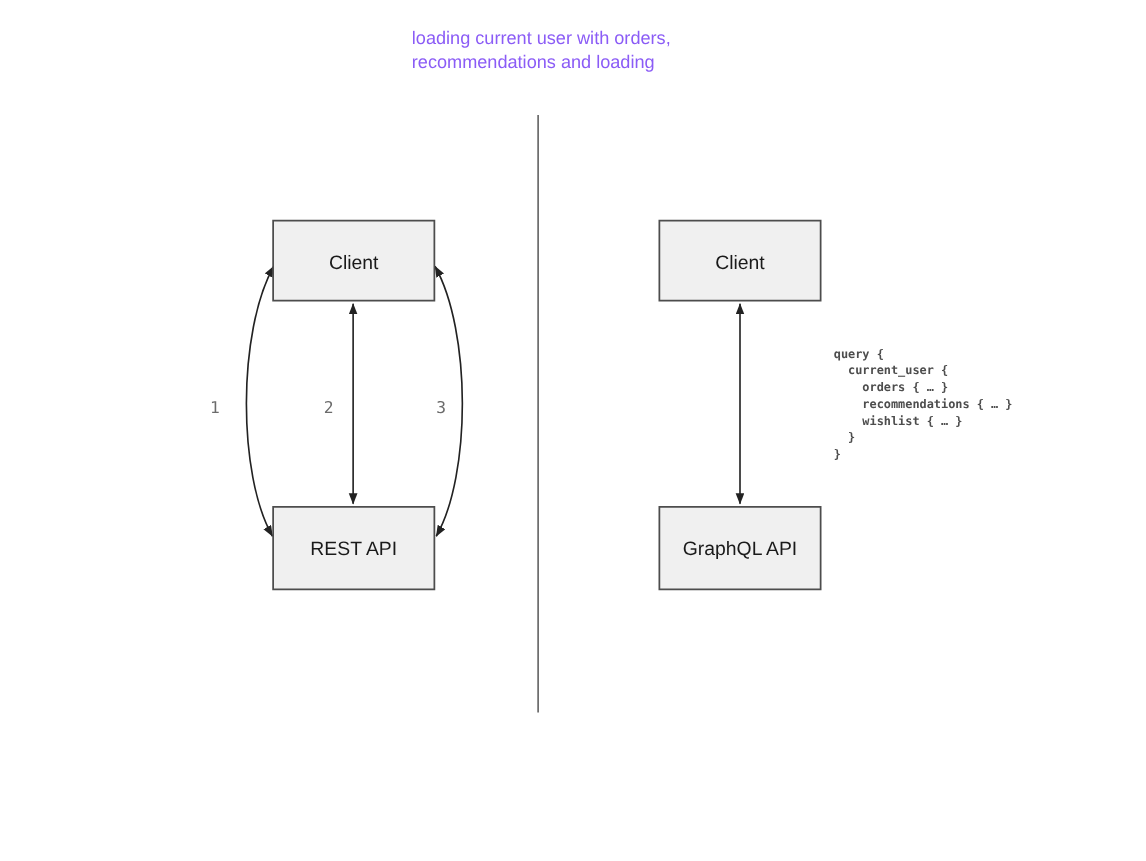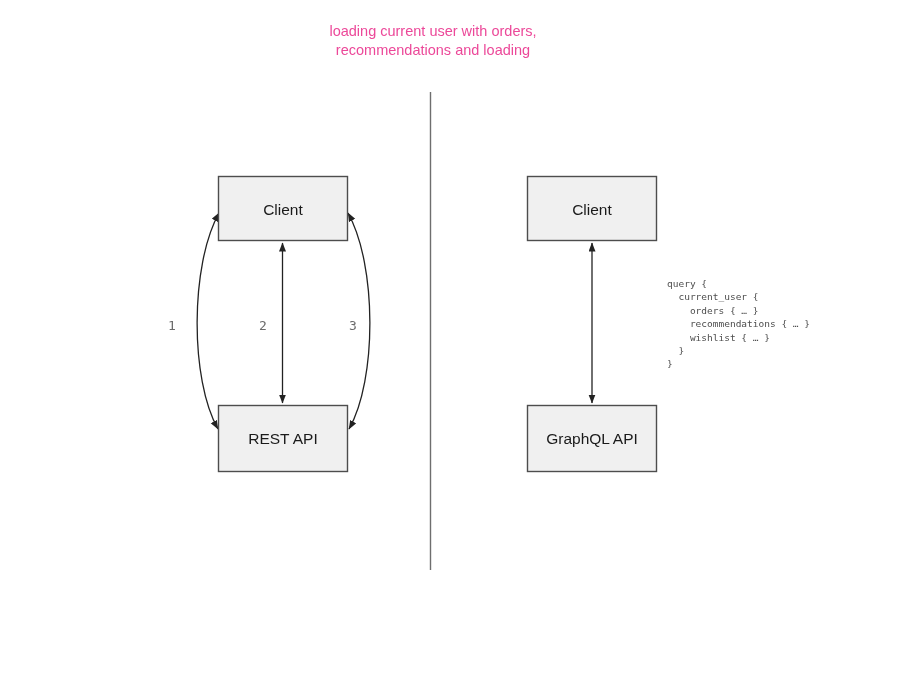--- a/index.html
+++ b/index.html
@@ -13,42 +13,42 @@
     height: 689px;
     background: #ffffff;
     overflow: hidden;
     font-family: "Liberation Sans", sans-serif;
   }
   .title {
     position: absolute;
     top: 22px;
     left: 433px;
     transform: translateX(-50%);
-    text-align: center;
     font-size: 14.5px;
     line-height: 19px;
-    color: #ec4899;
+    color: #8b5cf6;
     white-space: nowrap;
   }
   .code-block {
     position: absolute;
     font-family: "DejaVu Sans Mono", "Liberation Mono", monospace;
     font-size: 9.5px;
     color: #4d4d4d;
     white-space: pre;
   }
   .endpoints {
     left: 8px;
     top: 177px;
     line-height: 13px;
   }
   .query {
     left: 667px;
     top: 277px;
     line-height: 13.4px;
+    font-weight: bold;
   }
   svg.diagram {
     position: absolute;
     inset: 0;
   }
   .node-rect {
     fill: #f0f0f0;
     stroke: #4d4d4d;
     stroke-width: 1.4;
   }

